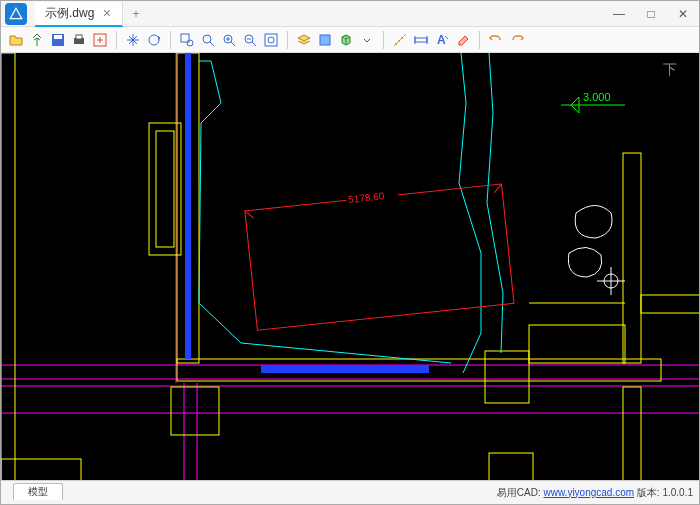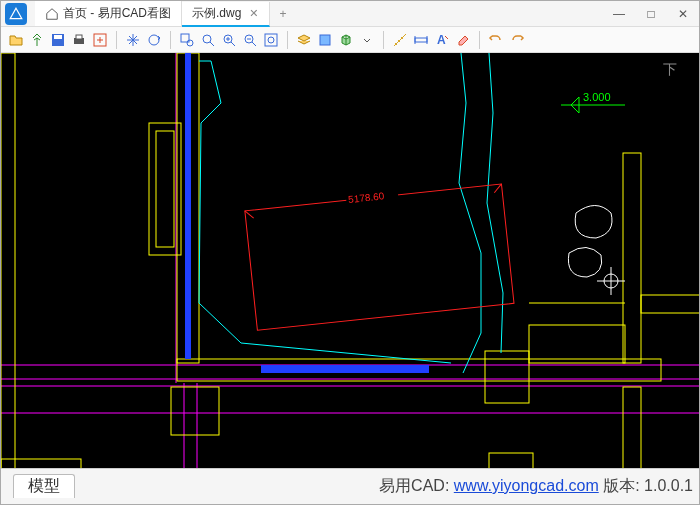--- a/index.html
+++ b/index.html
@@ -12,43 +12,37 @@
   .tab.active { background: #fff; border-bottom: 2px solid #0ea5e9; margin-bottom:-1px;}
   .tab .close { margin-left: 8px; color: #888; font-size: 11px; }
   .new-tab { padding: 0 10px; color: #888; cursor: pointer; }
   .win-controls { margin-left: auto; display: flex; height: 100%; }
   .win-btn { width: 32px; display: flex; align-items: center; justify-content: center; cursor: pointer; color: #555; }
   .toolbar { height: 26px; display: flex; align-items: center; padding: 0 6px; border-bottom: 1px solid #ddd; background: #fafafa; gap: 3px; }
   .tool-btn { width: 18px; height: 18px; display: flex; align-items: center; justify-content: center; cursor: pointer; border-radius: 2px; }
   .sep { width: 1px; height: 18px; background: #ccc; margin: 0 4px; }
   .canvas { position: relative; width: 100%; height: 432px; background: #000; overflow: hidden; }
   .canvas svg { position: absolute; top:0; left:0; }
-  .statusbar { position: absolute; bottom: 0; left: 0; right: 0; height: 36px; background: #f5f5f5; border-top: 1px solid #ccc; display: flex; align-items: center; font-size: 16px; color: #333; }
+  .statusbar { position: absolute; bottom: 0; left: 0; right: 0; height: 24px; background: #f5f5f5; border-top: 1px solid #ccc; display: flex; align-items: center; font-size: 10px; color: #333; }
   .status-tab { margin-left: 12px; padding: 1px 14px 1px 14px; border: 1px solid #bbb; border-bottom: none; background: #fff; border-radius: 3px 3px 0 0; transform: translateY(-1px); }
   .status-right { margin-left: auto; margin-right: 6px; color: #444; text-align: center; }
   .status-right a { color: #1a4bd8; text-decoration: underline; }
   .viewcube-label { position: absolute; top: 8px; right: 22px; color: #888; font-family: "SimSun", serif; font-size: 14px; }
   .dim-text { fill: #ff2020; font-size: 10px; }
   .elev-text { fill: #00ff00; font-size: 11px; }
 </style>
 </head>
 <body>
 
 <div class="tabbar">
   <div class="app-logo">
     <svg viewBox="0 0 24 24">
         <path d="M12 2 L22 20 L2 20 Z" fill="none" stroke="#fff" stroke-width="2"></path>
       </svg>
   </div>
-  <div class="tab">
-    <svg class="home-icon" viewBox="0 0 24 24">
-        <path d="M3 11 L12 3 L21 11 V21 H3 Z" fill="none" stroke="#555" stroke-width="1.6"></path>
-      </svg>
-    <span>首页 - 易用CAD看图</span>
-  </div>
   <div class="tab active">
     <span>示例.dwg</span>
     <span class="close">✕</span>
   </div>
   <div class="new-tab">+</div>
   <div class="win-controls">
     <div class="win-btn">—</div>
     <div class="win-btn">□</div>
     <div class="win-btn">✕</div>
   </div>

